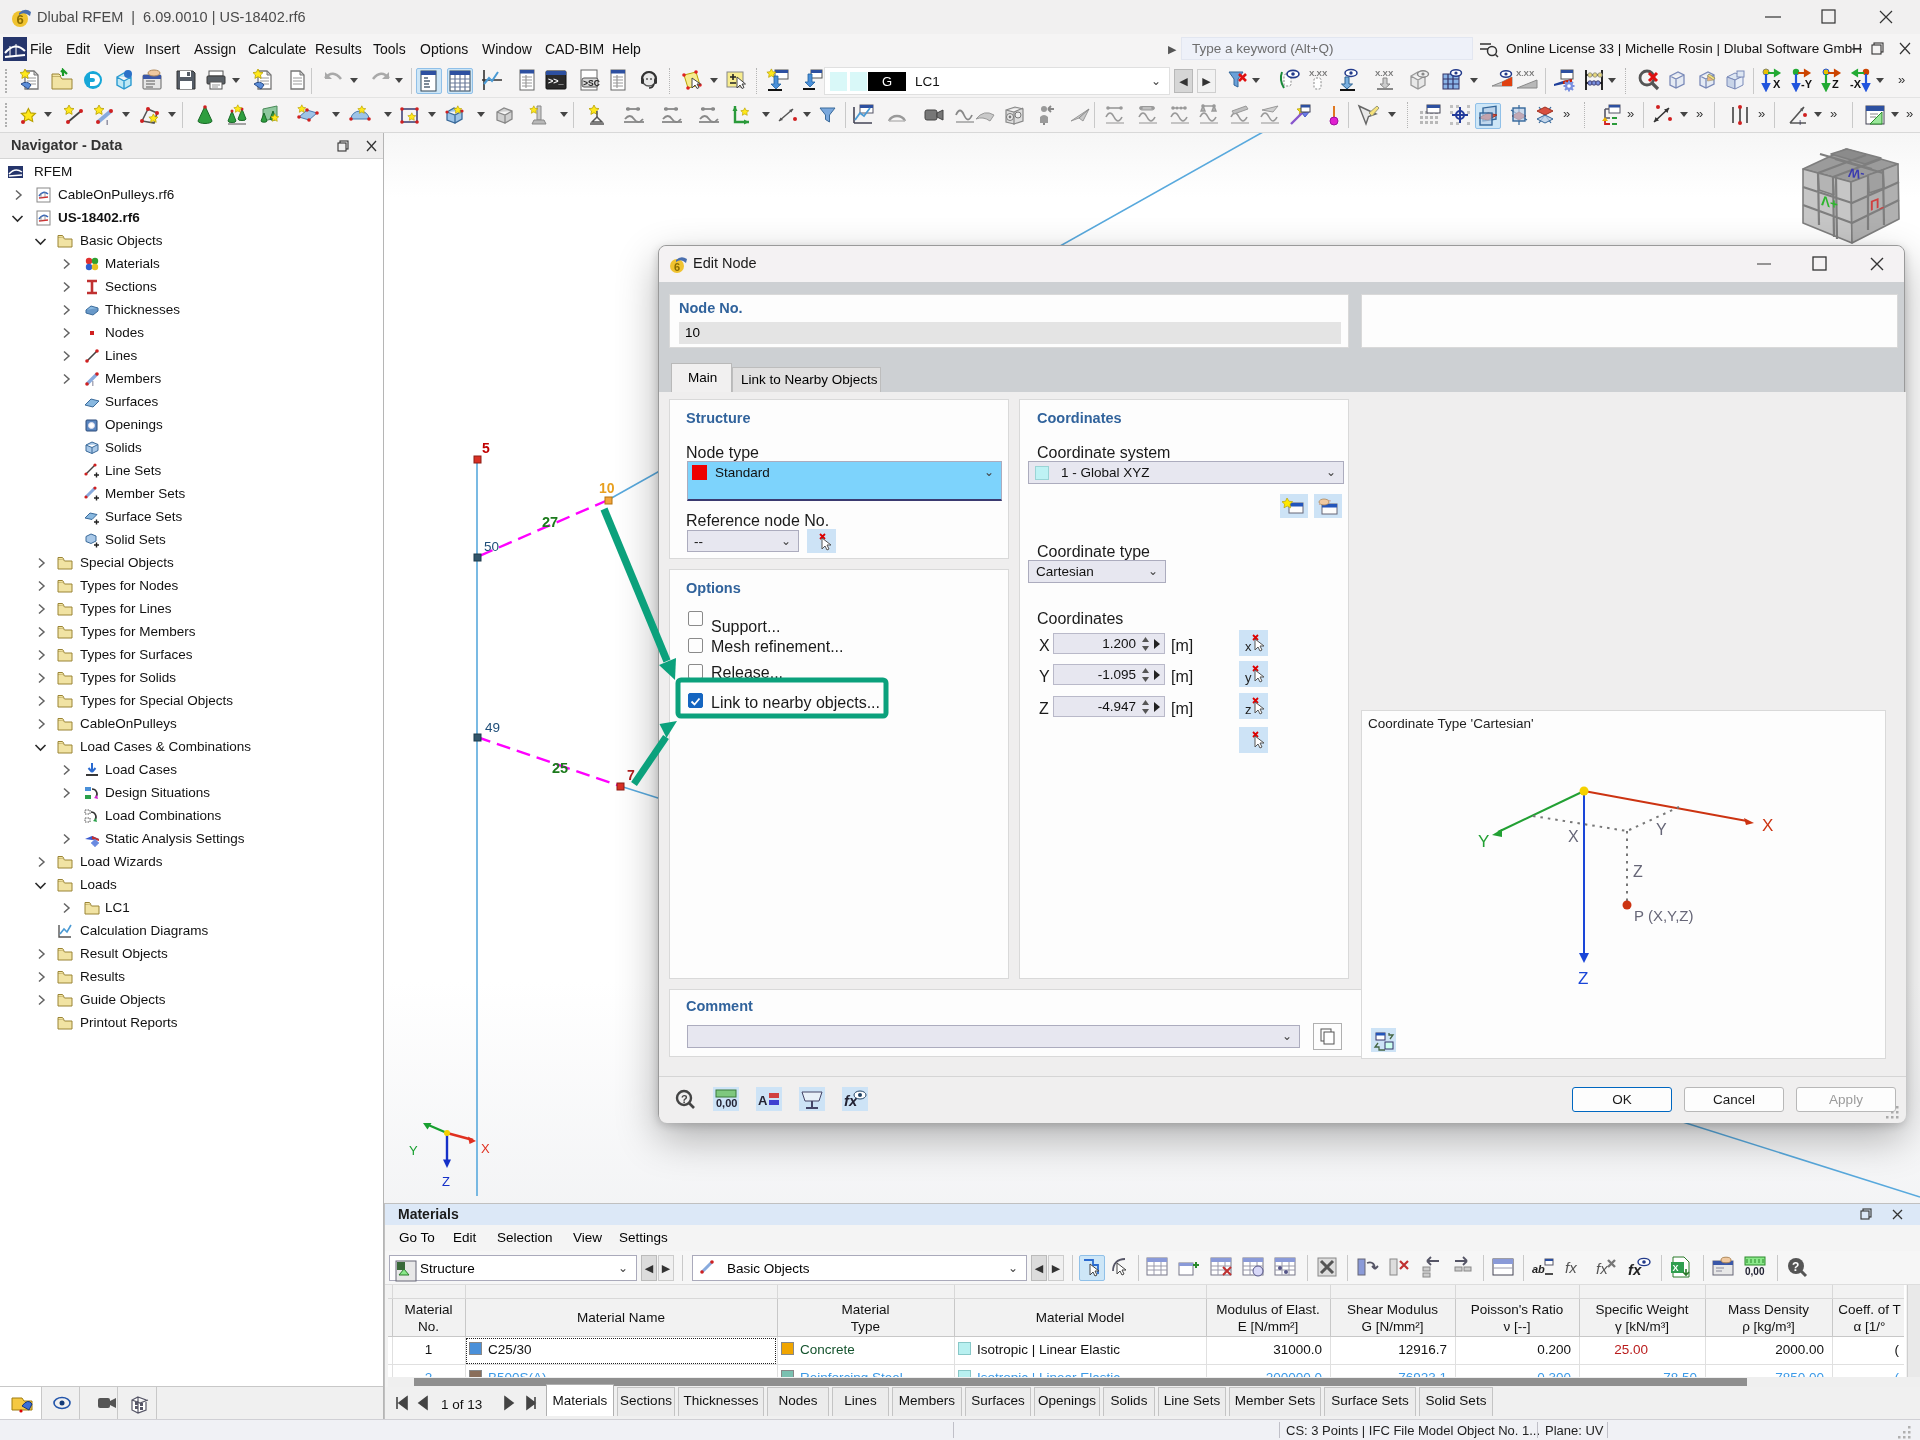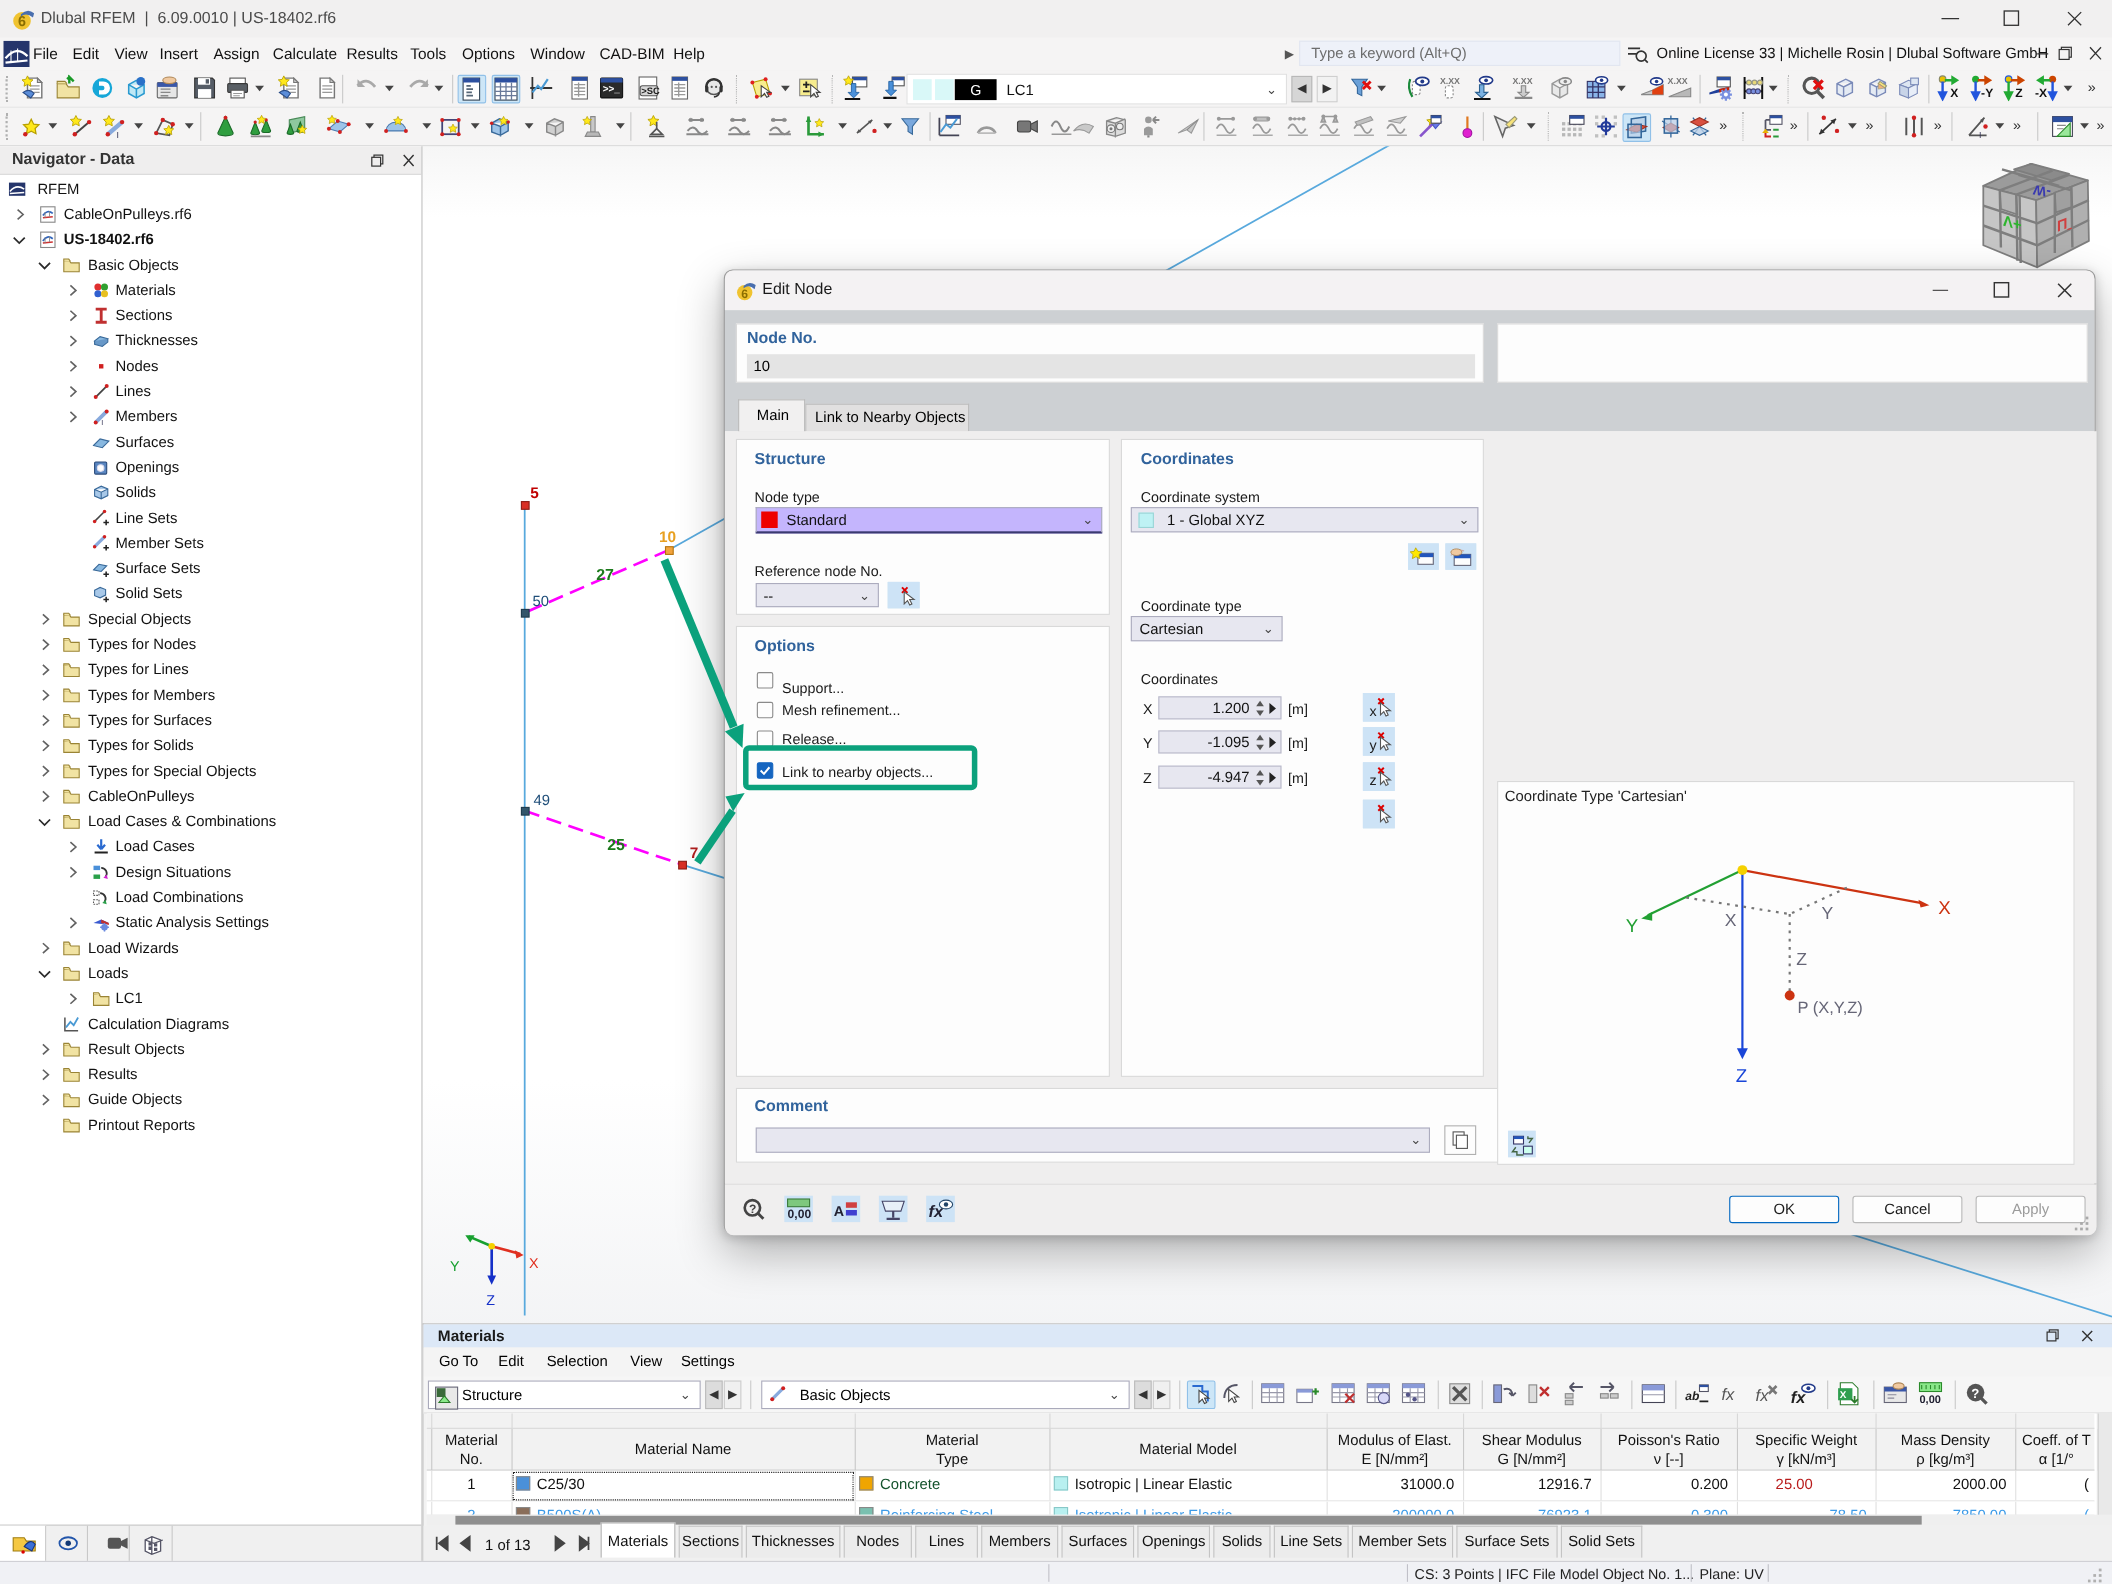--- a/index.html
+++ b/index.html
@@ -28,21 +28,21 @@
 .ntab{position:absolute;top:0;height:32px;border-right:1px solid #c8c8c8}
 
 #gfx{left:384px;top:133px;width:1536px;height:1286px;background:linear-gradient(180deg,#f6f6f6 0,#ffffff 5%,#ffffff 66%,#f0f1f3 88%,#e7e9eb 100%)}
 
 #dlg{left:658px;top:245px;width:1247px;height:877px;background:#efeeee;border:1px solid #9a9a9a;border-radius:8px;box-shadow:0 16px 42px rgba(0,0,0,.30),0 3px 10px rgba(0,0,0,.18)}
 #dlgtitle{position:absolute;left:0;top:0;width:100%;height:36px;background:#f4f2f3;border-radius:8px 8px 0 0}
 #dlgtitle .t{position:absolute;left:34px;top:9px;font-size:14.5px;color:#1a1a1a}
 #dlgband{position:absolute;left:0;top:36px;width:100%;height:110px;background:#cdd0d3}
 .grp{position:absolute;background:#fdfdfd;border:1px solid #d9d9d9}
 .ghead{position:absolute;font-size:14.5px;font-weight:bold;color:#31639c}
-.glabel{position:absolute;font-size:13px;color:#1a1a1a}
+.glabel{position:absolute;font-size:16px;color:#1a1a1a}
 .combo{position:absolute;background:#e7e7f0;border:1px solid #acacbe;font-size:13.5px;color:#111}
 .combo .cv{position:absolute;right:7px;top:3px;color:#444;font-size:12px}
 .pickbtn{position:absolute;background:#cde3f6;border:1px solid #cde3f6}
 .cbx{position:absolute;width:15px;height:15px;background:#fdfdfd;border:1px solid #8a8a8a;border-radius:2px}
 .btn{position:absolute;width:100px;height:25px;background:#fdfdfd;border:1px solid #b8b8b8;border-radius:3px;font-size:13.5px;color:#1a1a1a;text-align:center;line-height:23px}
 
 #mat{left:384px;top:1203px;width:1536px;height:216px;background:#f2f2f2;border-top:1px solid #c0c0c0;border-left:1px solid #c0c0c0}
 #mathdr{position:absolute;left:0;top:0;width:100%;height:21px;background:#dce8f7}
 #matmenu{position:absolute;left:0;top:21px;width:100%;height:26px;background:#f4f4f4}
 #mattb{position:absolute;left:0;top:47px;width:100%;height:34px;background:#f6f6f6;border-bottom:1px solid #ddd}
@@ -1507,21 +1507,21 @@
     </div>
   <div class="abs" style="left:73px;top:121px;width:149px;height:25px;background:#e1e0e0;border:1px solid #bdbdbd;border-bottom:none">
       <span style="position:absolute;left:8px;top:4px;font-size:13.5px">Link to Nearby Objects</span>
     </div>
 
   <div class="abs" style="left:0;top:146px;width:1247px;height:684px;background:#efeeee"></div>
 
   <div class="grp" style="left:10px;top:153px;width:340px;height:160px">
     <div class="ghead" style="left:16px;top:10px">Structure</div>
     <div class="glabel" style="left:16px;top:44px">Node type</div>
-    <div class="combo" style="left:17px;top:61px;width:315px;height:24px;border-bottom:2px solid #3b3a70;background:#c4b5fd">
+    <div class="combo" style="left:17px;top:61px;width:315px;height:40px;border-bottom:2px solid #3b3a70;background:#7dd3fc">
       <span style="position:absolute;left:4px;top:3px;width:15px;height:15px;background:#ee0000"></span>
       <span style="position:absolute;left:27px;top:3px">Standard</span>
         <span class="cv">⌄</span>
     </div>
     <div class="glabel" style="left:16px;top:112px">Reference node No.</div>
     <div class="combo" style="left:17px;top:130px;width:112px;height:22px">
         <span style="position:absolute;left:6px;top:3px">--</span>
         <span class="cv">⌄</span>
       </div>
     <div class="pickbtn" style="left:137px;top:129px;width:29px;height:24px">

